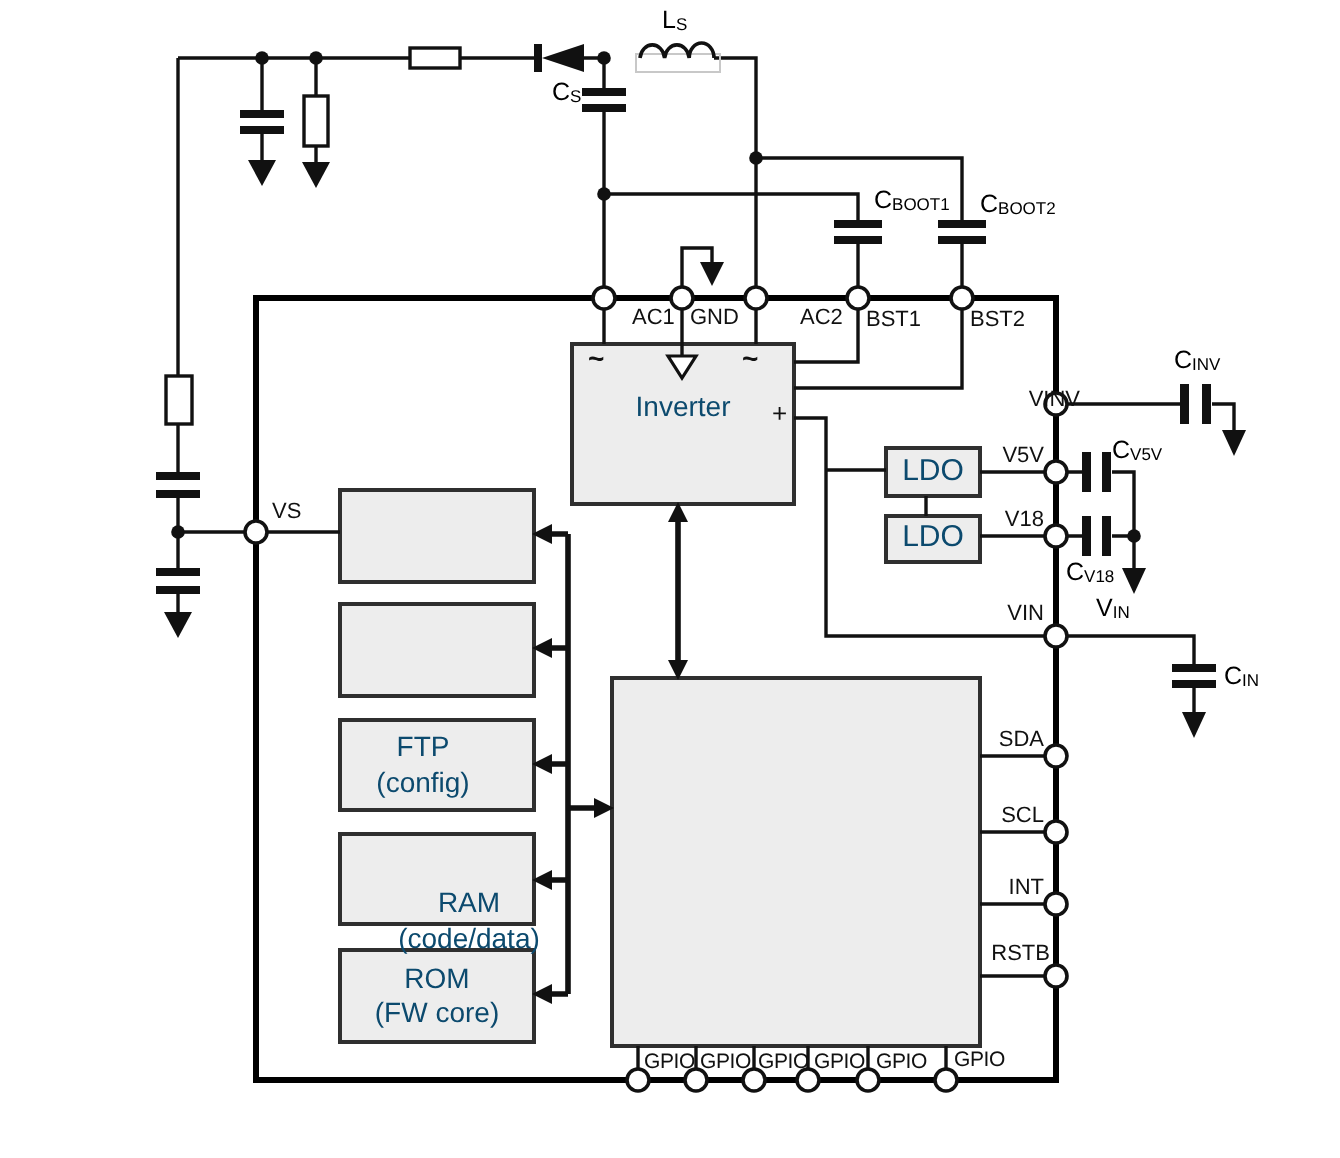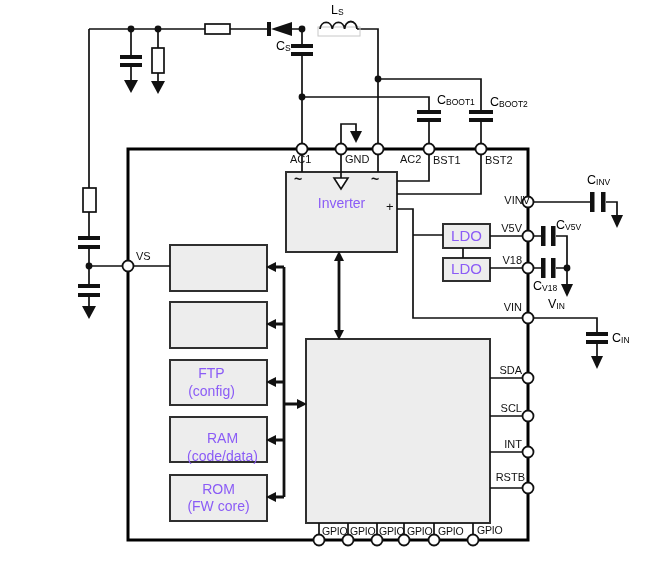--- a/index.html
+++ b/index.html
@@ -8,21 +8,21 @@
     font-family:"Liberation Sans", sans-serif;color:#111;overflow:hidden;
   }
   #wiring{position:absolute;left:0;top:0;z-index:1;}
   .lbl{position:absolute;z-index:3;font-size:11px;line-height:12px;white-space:nowrap;color:#111;}
   .plbl{font-size:11px;}
   .gpio{font-size:10.5px;letter-spacing:-0.2px;}
   .clab{position:absolute;z-index:3;font-size:12.5px;line-height:13px;white-space:nowrap;color:#000;}
   .clab .sub{font-size:8.5px;vertical-align:-1px;}
   .blab{
     position:absolute;z-index:3;display:flex;align-items:center;justify-content:center;
-    text-align:center;font-size:14px;line-height:1.25;color:#8b5cf6;pointer-events:none;
+    text-align:center;font-size:14px;line-height:1.25;color:#0c4a6e;pointer-events:none;
   }
   .blab.small{font-size:13.5px;}
   .inv-sym{position:absolute;font-size:14px;font-weight:bold;color:#111;}
   .plus-sym{font-size:13px;font-weight:normal;}
 </style>
 </head>
 <body>
 
 <div id="stage">
 
@@ -205,42 +205,42 @@
     <span>Inverter</span>
   </div>
   <span class="inv-sym" style="left:294px;top:171px;z-index:3;">~</span>
   <span class="inv-sym" style="left:371px;top:171px;z-index:3;">~</span>
   <span class="inv-sym plus-sym" style="left:386px;top:199px;z-index:3;">+</span>
 
   <div class="blab" style="left:170px;top:360px;width:83px;height:45px;flex-direction:column;">
     <span>FTP</span>
     <span>(config)</span>
   </div>
-  <div class="blab" style="left:174px;top:417px;width:97px;height:61px;flex-direction:column;">
+  <div class="blab" style="left:186px;top:417px;width:97px;height:61px;flex-direction:column;justify-content:flex-end;">
     <span>RAM</span>
     <span>(code/data)</span>
   </div>
   <div class="blab" style="left:170px;top:475px;width:97px;height:46px;flex-direction:column;">
     <span>ROM</span>
     <span>(FW core)</span>
   </div>
   <div class="blab" style="left:443px;top:224px;width:47px;height:24px;font-size:15px;">
     <span>LDO</span>
   </div>
   <div class="blab" style="left:443px;top:258px;width:47px;height:23px;font-size:15px;">
     <span>LDO</span>
   </div>
 
-  <div class="lbl plbl" style="left:290px;top:153px;">AC1</div>
+  <div class="lbl plbl" style="left:316px;top:153px;">AC1</div>
   <div class="lbl plbl" style="left:345px;top:153px;">GND</div>
   <div class="lbl plbl" style="left:383px;top:153px;margin-left:17px;">AC2</div>
   <div class="lbl plbl" style="left:433px;top:154px;">BST1</div>
   <div class="lbl plbl" style="left:485px;top:154px;">BST2</div>
 
-  <div class="lbl plbl" style="right:140px;top:194px;">VINV</div>
+  <div class="lbl plbl" style="right:130px;top:194px;">VINV</div>
   <div class="lbl plbl" style="right:148px;top:222px;">V5V</div>
   <div class="lbl plbl" style="right:148px;top:254px;">V18</div>
   <div class="lbl plbl" style="right:148px;top:301px;">VIN</div>
   <div class="lbl plbl" style="right:148px;top:364px;">SDA</div>
   <div class="lbl plbl" style="right:148px;top:402px;">SCL</div>
   <div class="lbl plbl" style="right:148px;top:438px;">INT</div>
   <div class="lbl plbl" style="right:145px;top:471px;">RSTB</div>
 
   <div class="lbl plbl" style="left:136px;top:250px;">VS</div>
 

